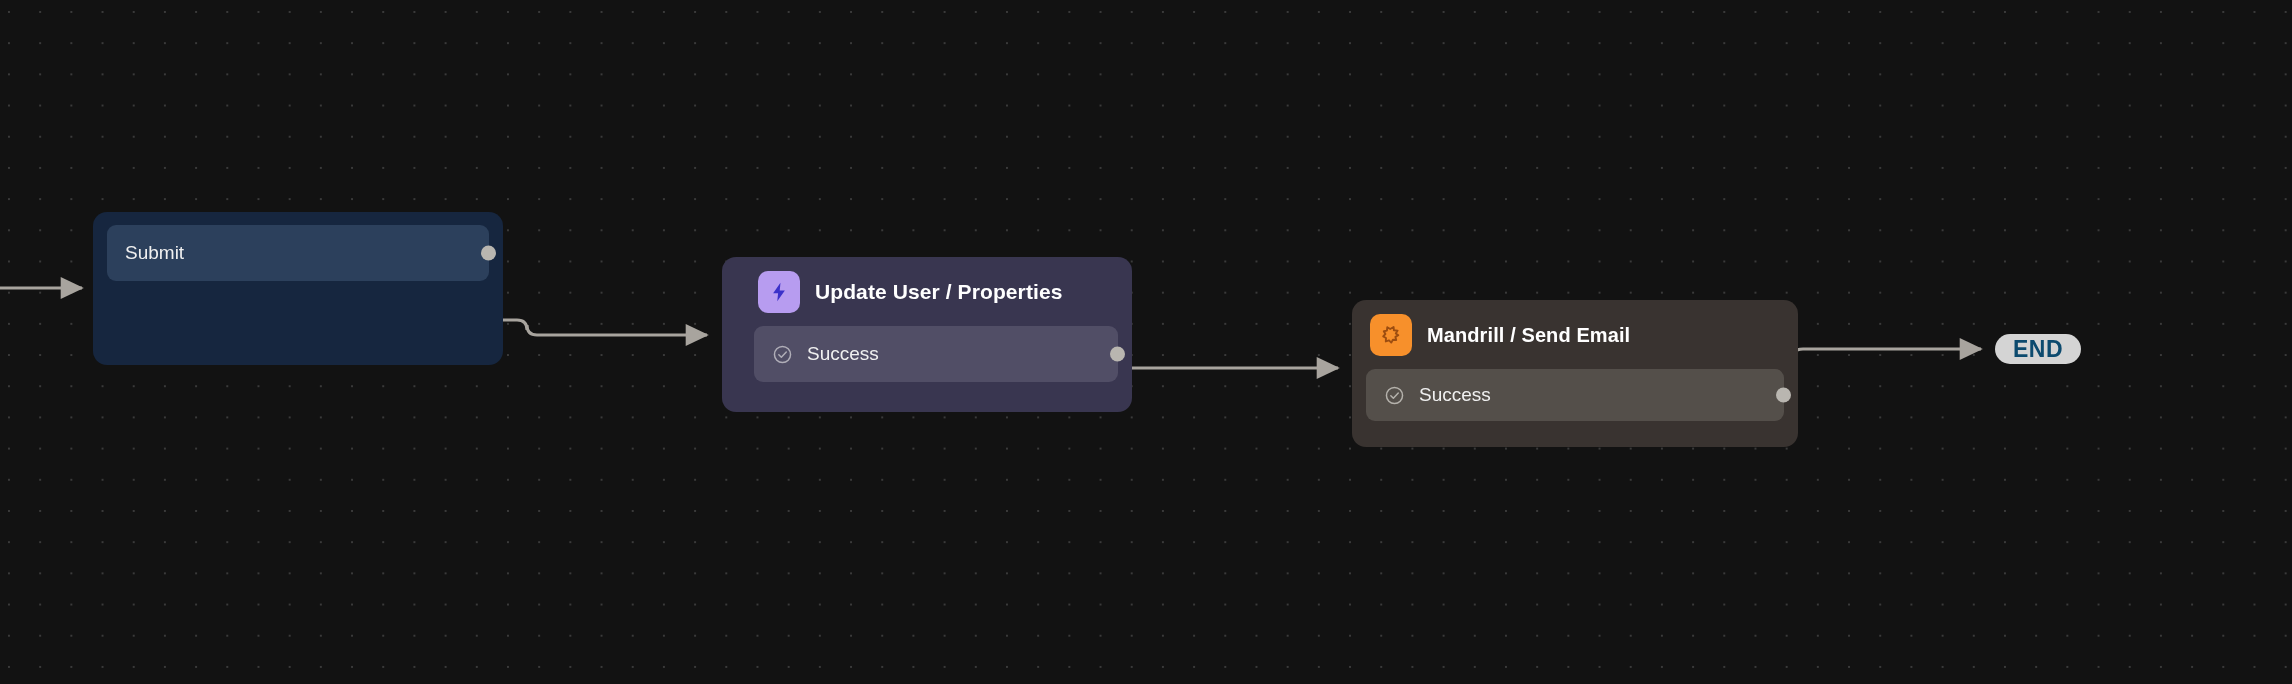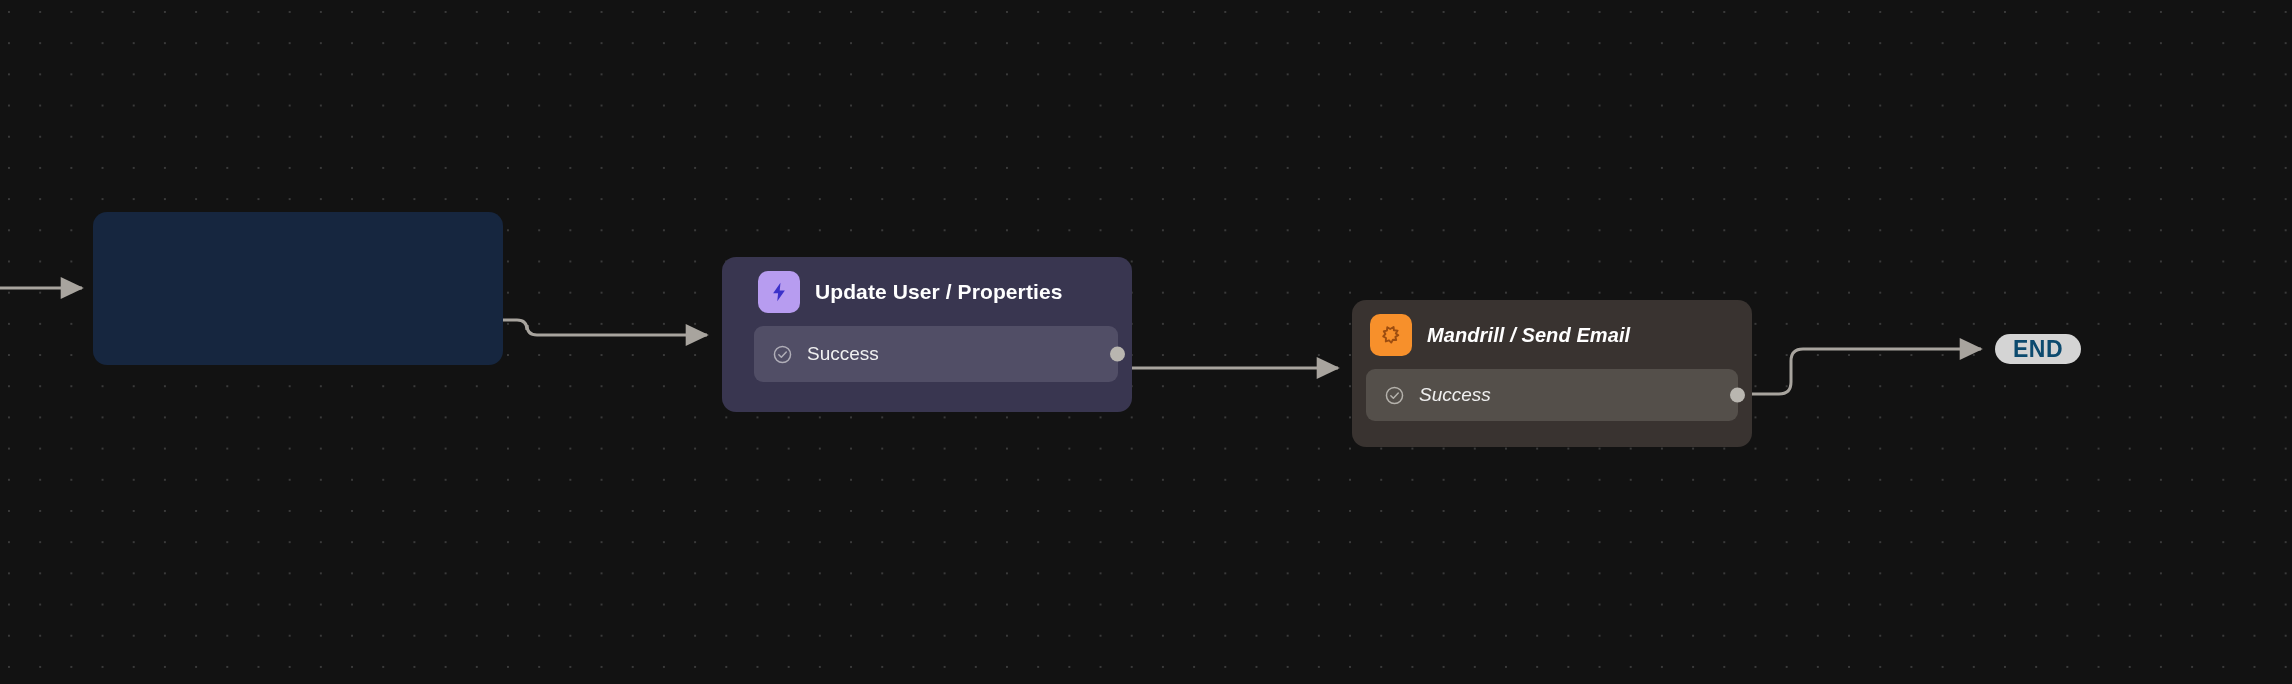--- a/index.html
+++ b/index.html
@@ -118,23 +118,22 @@
     left: 722px; top: 257px;
     width: 410px; height: 155px;
     background: #393650;
     padding-left: 32px;
   }
   #node-update-user-properties .node-row { background: #514e66; }
 
   
   #node-mandrill-send-email {
     left: 1352px; top: 300px;
-    width: 400px; height: 147px;
+    width: 446px; height: 147px;
     background: #393330;
-    font-style: italic;
   }
   #node-mandrill-send-email .node-row {
     background: #544f4a;
     height: 52px;
   }
   #node-mandrill-send-email .node-title { font-size: 20px; }
 
   
   #node-end {
     position: absolute;
@@ -170,20 +169,24 @@
     <path d="M489,320 L517,320 Q527,320 527,330 L527,325 Q527,335 537,335 L707,335" fill="none" stroke="#a8a49e" stroke-width="3" marker-end="url(#arrow)"></path>
 
     <path d="M1118,368 L1338,368" fill="none" stroke="#a8a49e" stroke-width="3" marker-end="url(#arrow)"></path>
 
     <path d="M1747,394 L1779,394 Q1791,394 1791,382 L1791,361 Q1791,349 1803,349 L1981,349" fill="none" stroke="#a8a49e" stroke-width="3" marker-end="url(#arrow)"></path>
   </svg>
 
   <div class="node" id="node-user-information">
 
 
+    <div class="node-row">
+      <span class="row-label">Submit</span>
+      <span class="port"></span>
+    </div>
   </div>
 
   <div class="node" id="node-update-user-properties">
 
     <div class="node-head">
       <div class="node-icon" style="background:#b79cf0;">
         <svg width="22" height="22" viewBox="0 0 24 24">
           <path d="M13.6 2 L5.6 13.4 L11 13.4 L10.1 22 L18.4 10.3 L12.8 10.3 Z" fill="#3b31c9"></path>
         </svg>
       </div>

